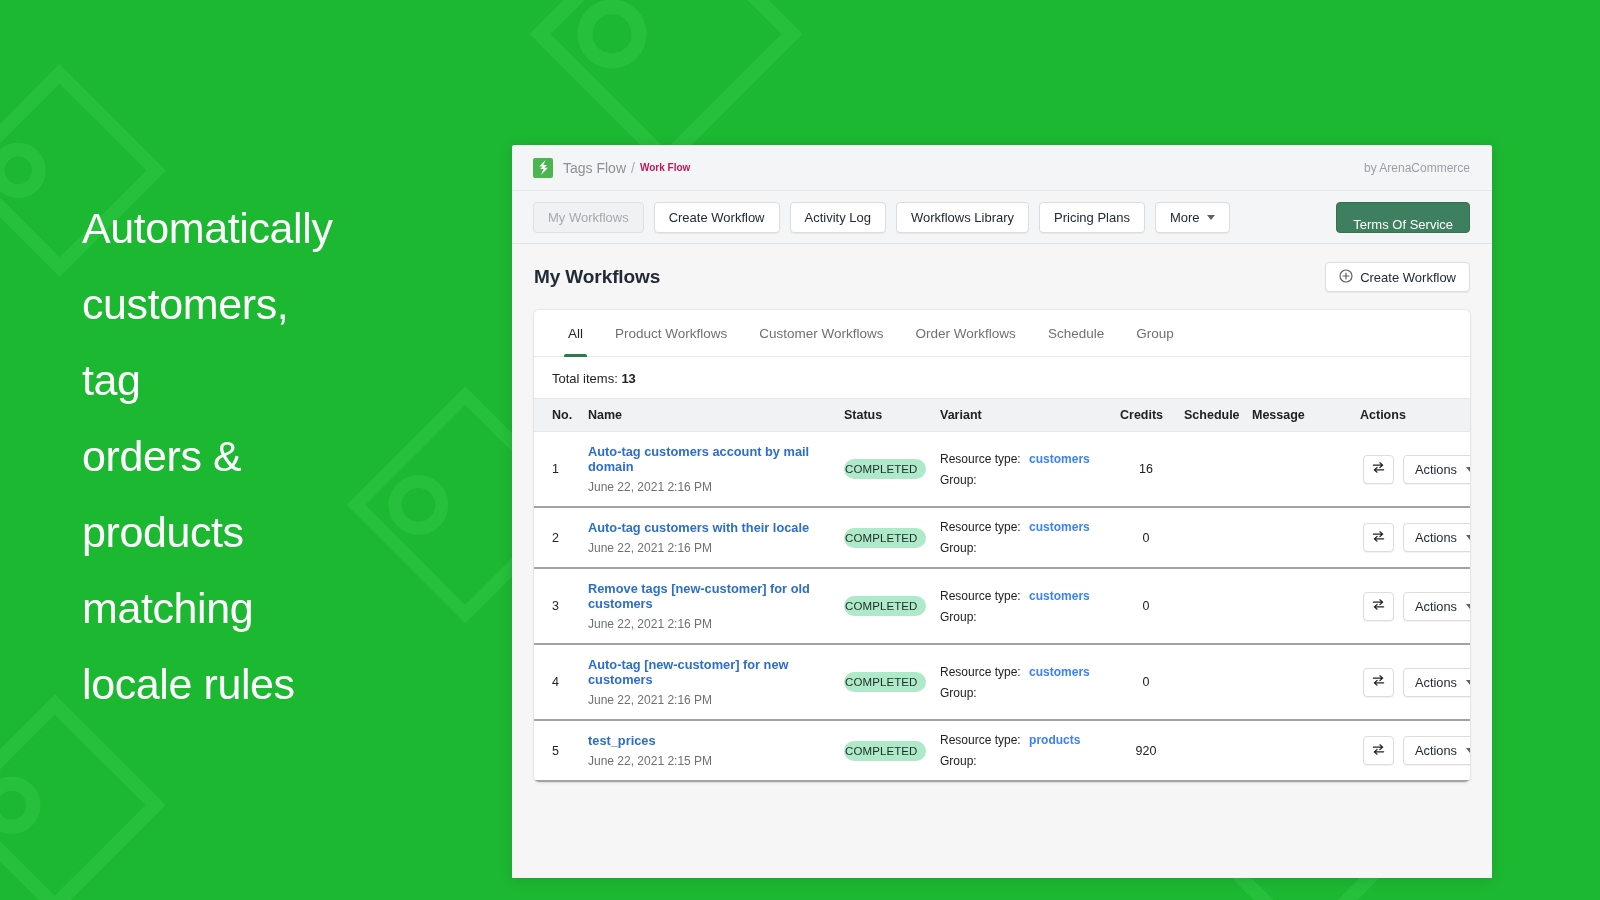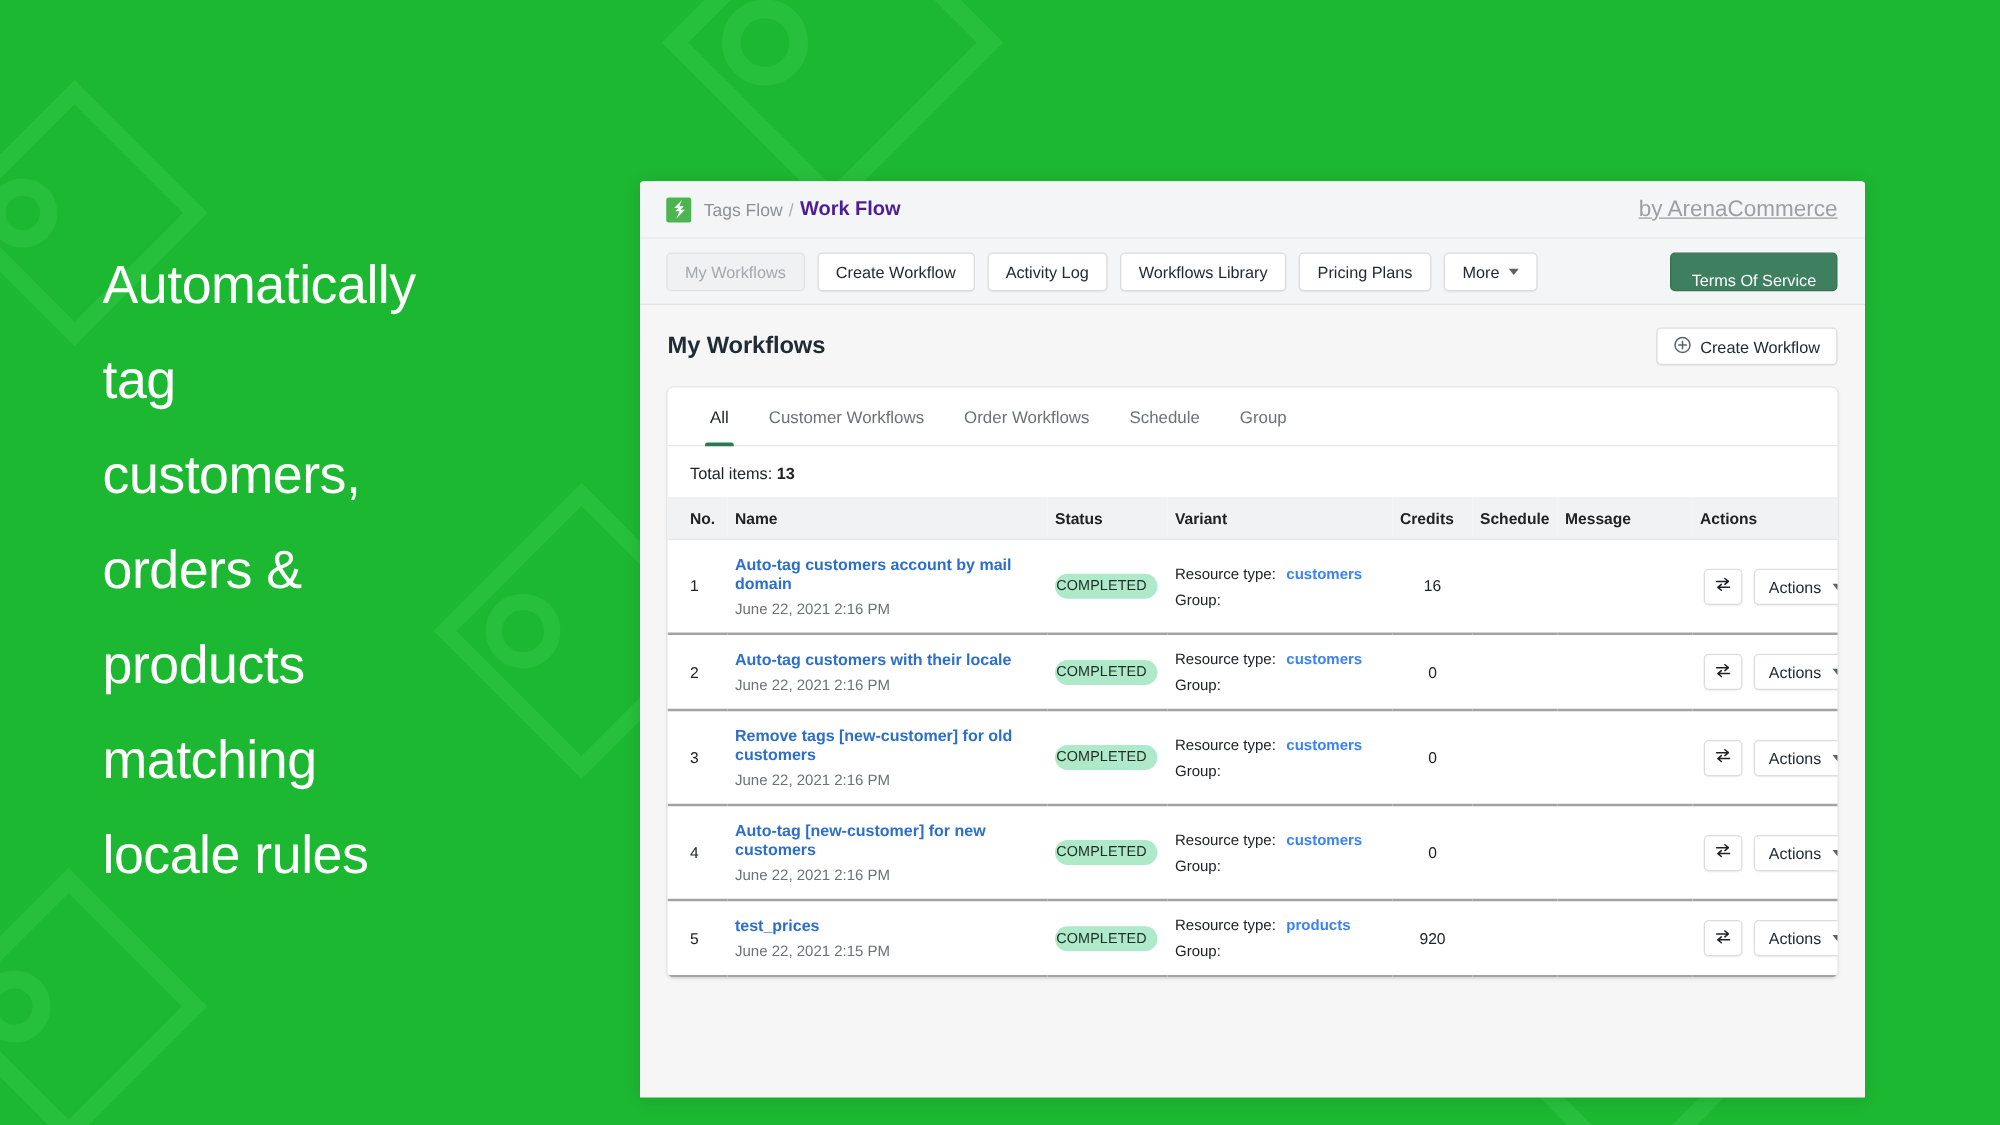--- a/index.html
+++ b/index.html
@@ -62,24 +62,24 @@
     width: 20px; height: 20px;
     background: #4cb552;
     border-radius: 2px;
     display: flex; align-items: center; justify-content: center;
     flex: 0 0 auto;
     margin-right: 10px;
   }
   .logo-mark svg { display:block; }
   .crumb { font-size: 14px; color: #8c9196; }
   .crumb-sep { font-size: 14px; color: #a8adb3; margin: 0 5px; }
-  .crumb-current { font-size: 16px; color: #4c1d95; font-weight: 600; }
+  .crumb-current { font-size: 10px; color: #be185d; font-weight: 600; }
   .byline {
     margin-left: auto;
-    font-size: 18px; color: #9b9fa4; text-decoration: underline;
+    font-size: 12px; color: #9b9fa4;
   }
 
   
   .navbar {
     height: 53px;
     background: #f4f5f6;
     border-bottom: 1px solid #e3e3e3;
     display: flex; align-items: center;
     padding: 0 22px 0 21px;
     gap: 10px;
@@ -300,22 +300,22 @@
     <svg width="280" height="280" viewBox="0 0 100 100">
       <g fill="none" stroke="#27c03c" stroke-width="5">
         <path d="M52 6 L94 48 L52 90 L10 48 Z"></path>
         <circle cx="34" cy="48" r="9"></circle>
       </g>
     </svg>
   </div>
 
   <div class="promo">
     <div class="promo-line">Automatically</div>
+    <div class="promo-line">customers,</div>
     <div class="promo-line">tag</div>
-    <div class="promo-line">customers,</div>
     <div class="promo-line">orders &amp;</div>
     <div class="promo-line">products</div>
     <div class="promo-line">matching</div>
     <div class="promo-line">locale rules</div>
   </div>
 
   <div class="app-card">
 
     <div class="topbar">
       <span class="logo-mark">
@@ -369,20 +369,23 @@
         </button>
       </div>
 
       <div class="content-card">
 
         <div class="tabs">
           <div class="tab is-active">
             <span>All</span>
           </div>
           <div class="tab">
+            <span>Product Workflows</span>
+          </div>
+          <div class="tab">
             <span>Customer Workflows</span>
           </div>
           <div class="tab">
             <span>Order Workflows</span>
           </div>
           <div class="tab">
             <span>Schedule</span>
           </div>
           <div class="tab">
             <span>Group</span>

